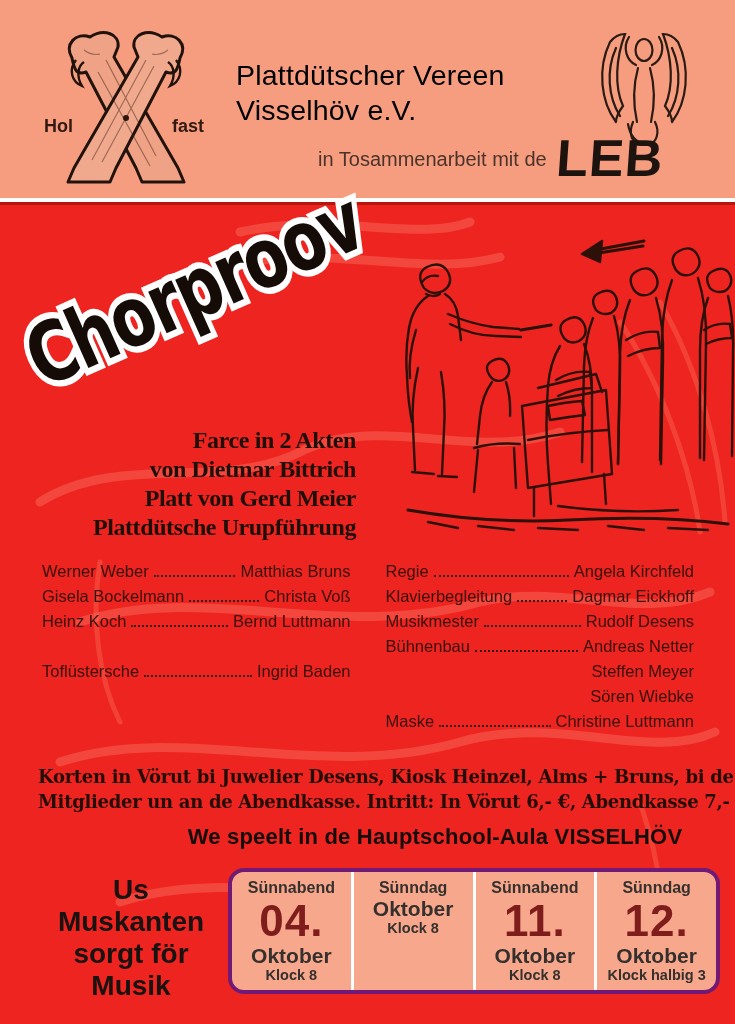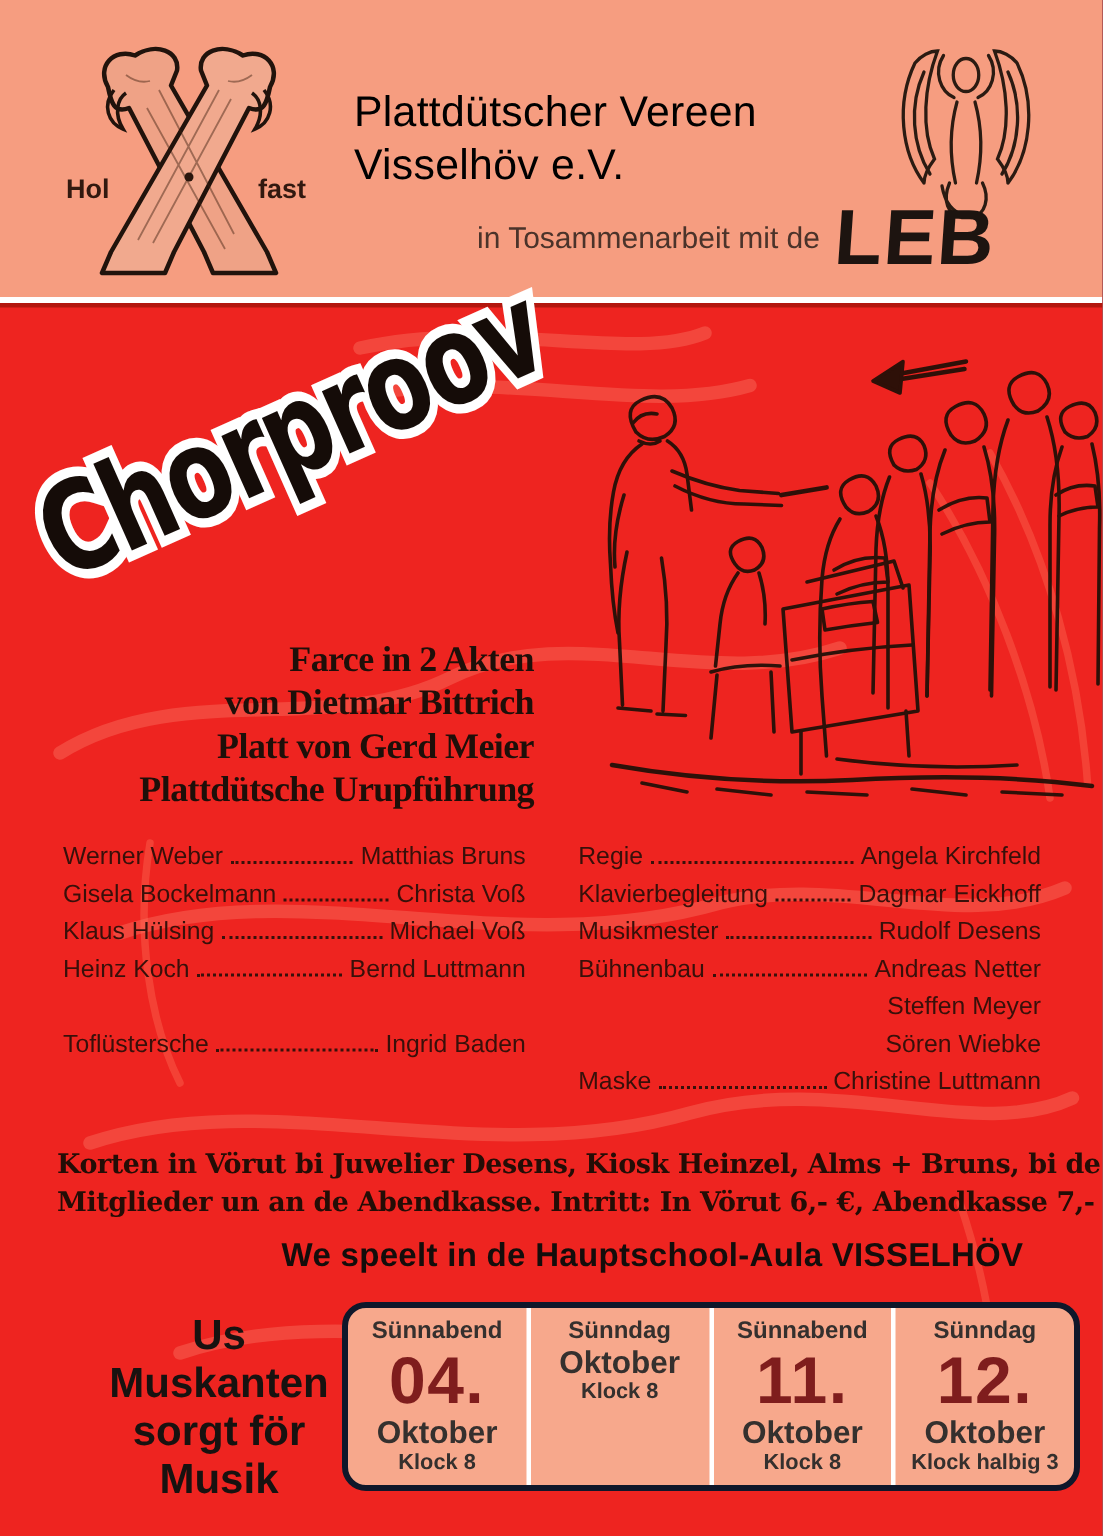--- a/index.html
+++ b/index.html
@@ -73,26 +73,26 @@
     font-family:"DejaVu Serif","Liberation Serif",serif;font-weight:bold;
     font-size:18px;line-height:25px;color:#240d06;letter-spacing:-0.3px;white-space:nowrap;
   }
   
   .venue{
     position:absolute;left:135px;top:622px;width:600px;text-align:center;
     font-weight:bold;font-size:22px;color:#140d0b;letter-spacing:.2px;
   }
   
   .music-note{
-    position:absolute;left:46px;top:672px;width:200px;text-align:center;
+    position:absolute;left:31px;top:672px;width:200px;text-align:center;
     font-weight:bold;font-size:28px;line-height:32px;color:#181210;
   }
   .dates-panel{
     position:absolute;left:228px;top:666px;width:492px;height:126px;
-    background:var(--panel-bg);border:4px solid #0f172a;border-radius:16px;
+    background:var(--panel-bg);border:4px solid #701a75;border-radius:16px;
     box-sizing:border-box;display:flex;overflow:hidden;
   }
   .date-card{flex:1;text-align:center;padding-top:6px;color:#35302e;min-width:0;}
   .date-card + .date-card{border-left:3px solid #fff;}
   .date-day{font-weight:bold;font-size:16px;line-height:19px;}
   .date-num{font-weight:bold;font-size:44px;line-height:47px;letter-spacing:1px;color:#7f1d1d;}
   .date-month{font-weight:bold;font-size:21px;line-height:23px;}
   .date-time{font-weight:bold;font-size:14.5px;line-height:17px;white-space:nowrap;}
   svg text{font-family:"Liberation Sans",sans-serif;}
 </style>
@@ -222,25 +222,20 @@
       <div class="cast-col" id="cast-left">
           <div class="cast-row">
     <span class="cast-role">Werner Weber</span>
     <span class="cast-dots"></span>
     <span class="cast-name">Matthias Bruns</span>
   </div>
           <div class="cast-row">
     <span class="cast-role">Gisela Bockelmann</span>
     <span class="cast-dots"></span>
     <span class="cast-name">Christa Voß</span>
-  </div>
-          <div class="cast-row">
-    <span class="cast-role">Klaus Hülsing</span>
-    <span class="cast-dots"></span>
-    <span class="cast-name">Michael Voß</span>
   </div>
           <div class="cast-row">
     <span class="cast-role">Heinz Koch</span>
     <span class="cast-dots"></span>
     <span class="cast-name">Bernd Luttmann</span>
   </div>
           <div class="cast-row no-role">
     <span class="cast-role"></span>
     <span class="cast-dots"></span>
     <span class="cast-name"></span>

